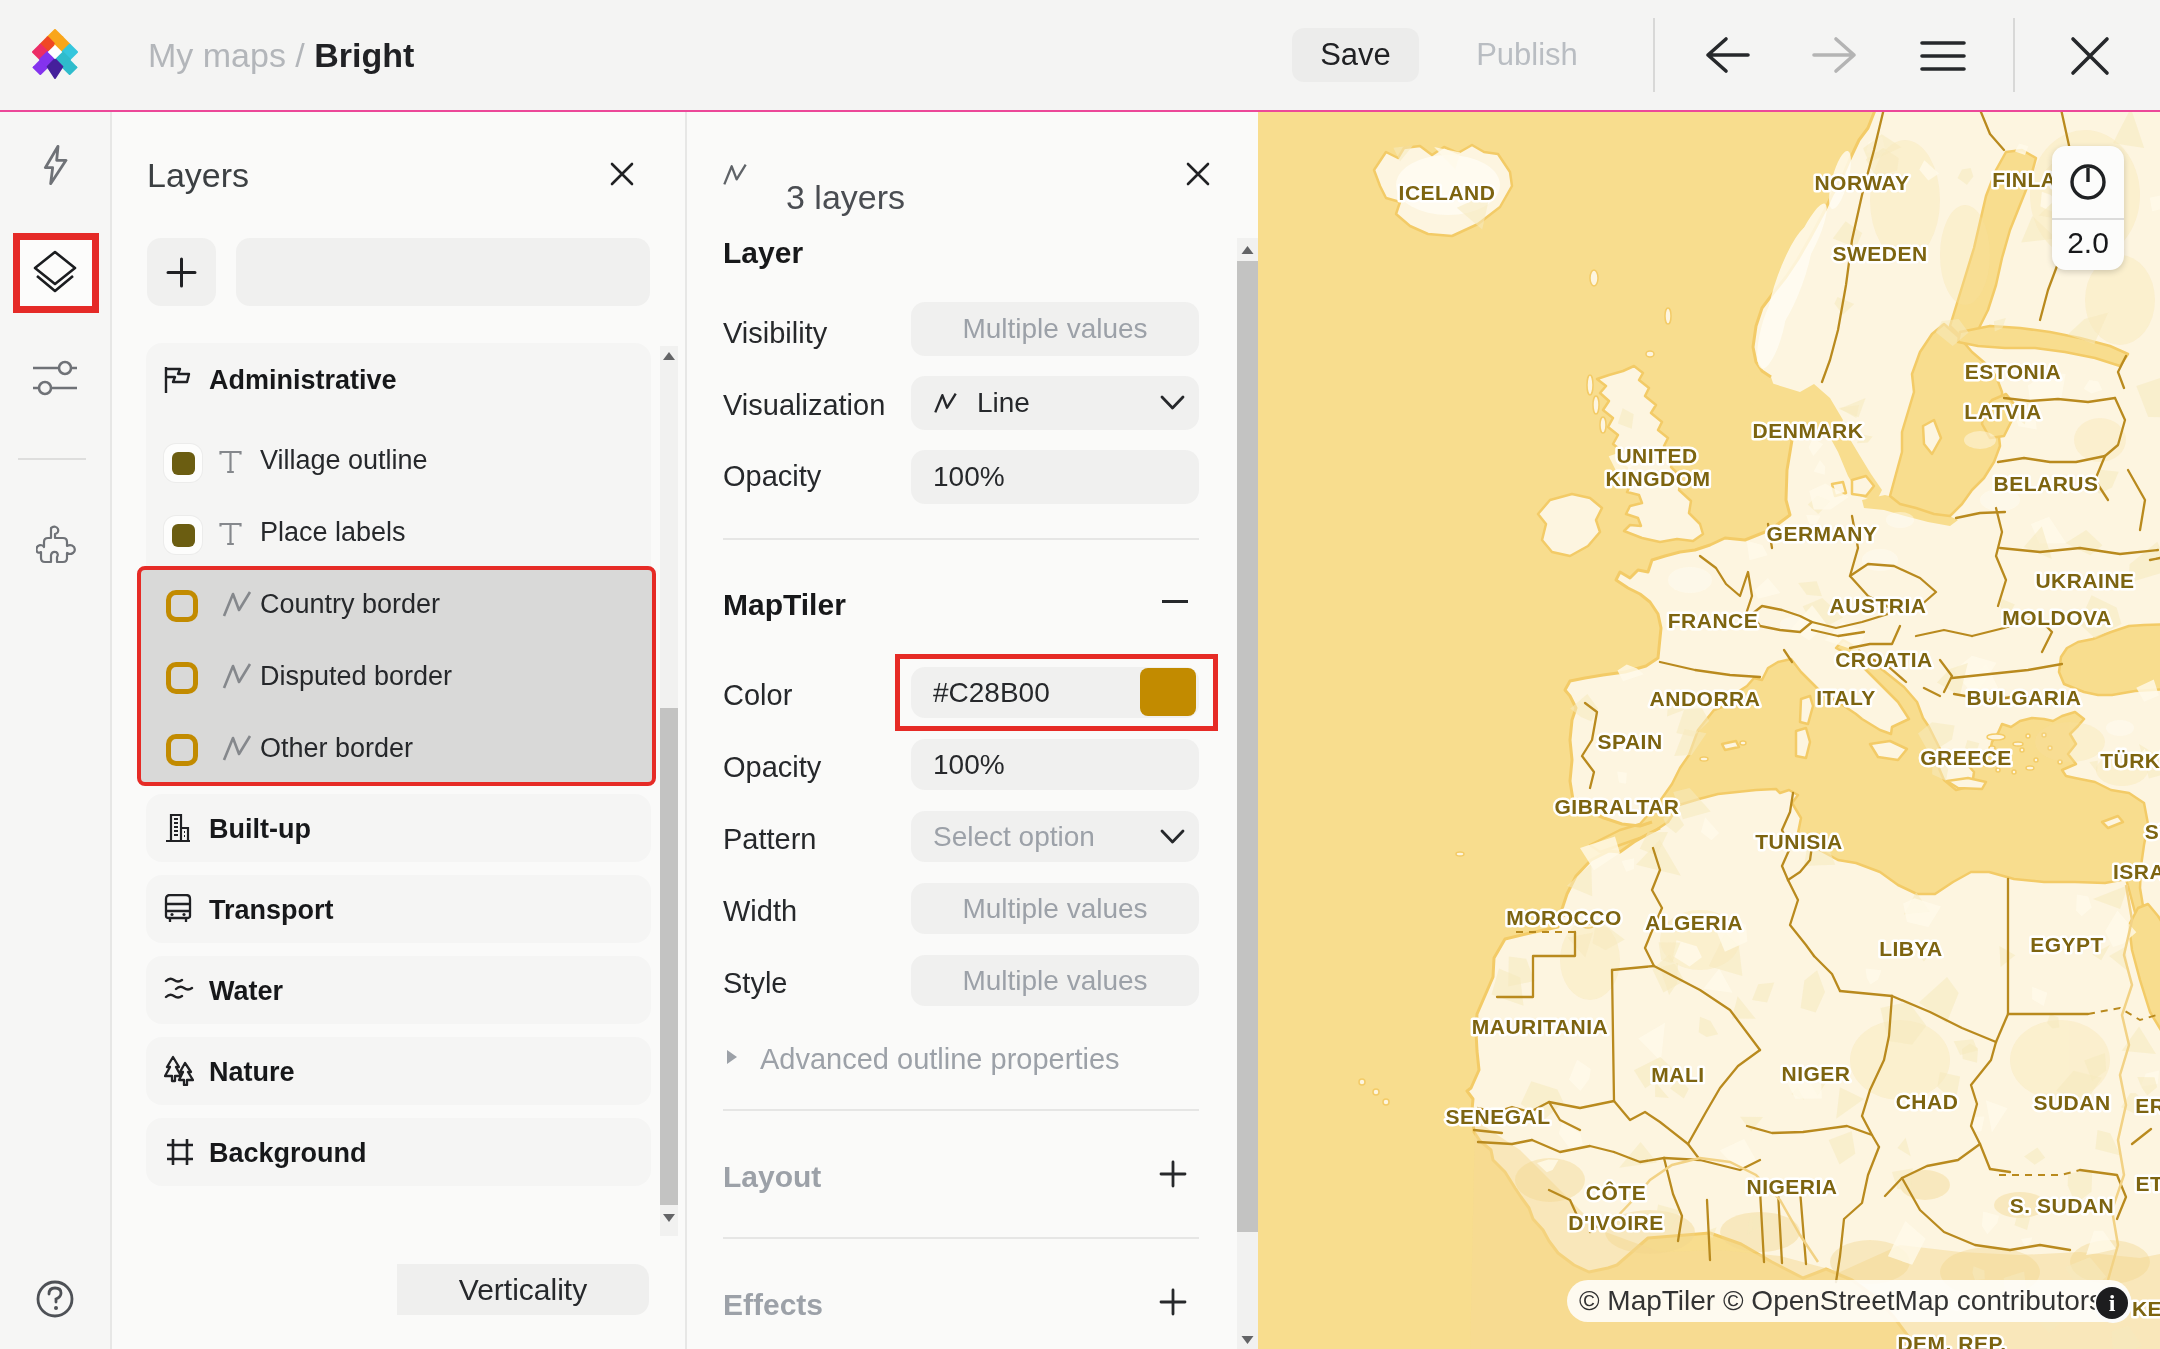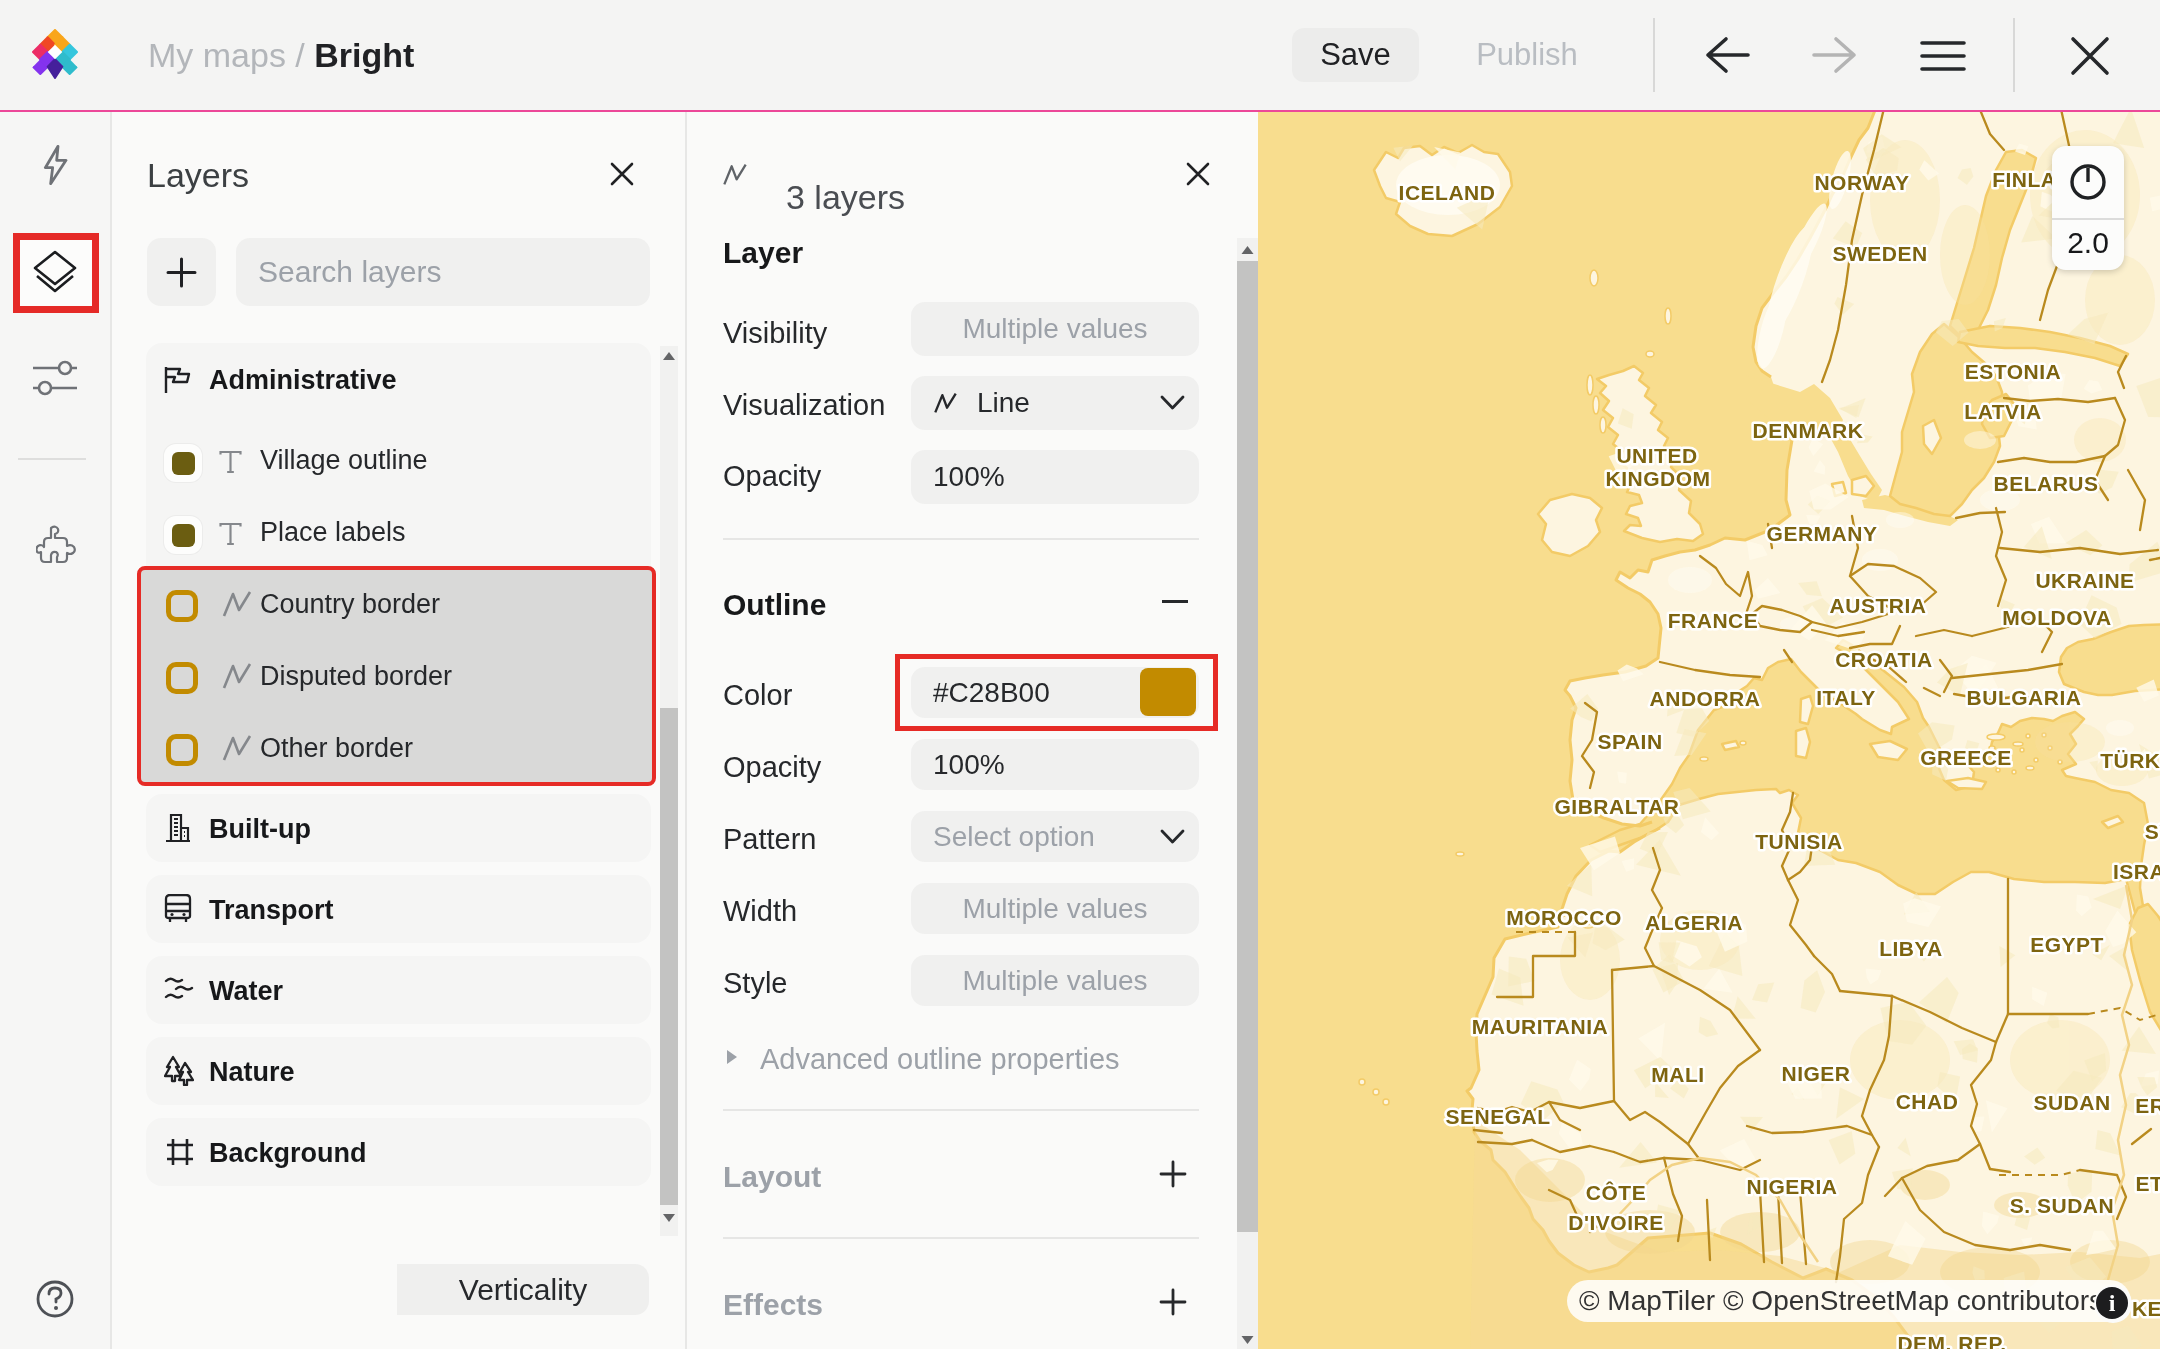--- a/index.html
+++ b/index.html
@@ -87,21 +87,20 @@
 <div class="abs" id="lpanel">
   <div class="abs" style="left:35px;top:44px;font-size:34px;color:#3c4043;">Layers</div>
   <svg class="abs" style="left:498px;top:50px" width="24" height="24" viewBox="0 0 24 24">
     <path d="M2 2 L22 22 M22 2 L2 22" stroke="#202124" stroke-width="2.6" fill="none" stroke-linecap="round"></path>
   </svg>
   <div class="input" style="left:35px;top:126px;width:69px;height:68px;"></div>
   <svg class="abs" style="left:54px;top:145px" width="31" height="31" viewBox="0 0 31 31">
     <path d="M15.5 2 L15.5 29 M2 15.5 L29 15.5" stroke="#202124" stroke-width="3" fill="none" stroke-linecap="round"></path>
   </svg>
   <div class="input" style="left:124px;top:126px;width:414px;height:68px;"></div>
-  <div class="abs gtext" style="left:146px;top:126px;line-height:68px;font-size:30px;">Search layers</div>
 
   <div class="abs" style="left:34px;top:231px;width:505px;height:443px;background:#f5f5f4;border-radius:16px;"></div>
   <svg class="abs" style="left:52px;top:254px" width="27" height="28" viewBox="0 0 27 28">
     <path d="M2 1 L2 27 M2 3 L16 3 L14 8 L25 8 L23 16 L9 16 L11 11 L2 11" stroke="#202124" stroke-width="2.4" fill="none" stroke-linejoin="round"></path>
   </svg>
   <div class="abs" style="left:97px;top:253px;font-size:27px;font-weight:700;color:#17181a;">Administrative</div>
 
   <div class="abs" style="left:52px;top:332px;width:38px;height:38px;background:#fdfdfc;border-radius:12px;box-shadow:0 0 0 1px #ececeb;"></div>
   <div class="abs" style="left:60px;top:340px;width:23px;height:23px;background:#6b5d11;border-radius:6px;"></div>
   <svg class="abs" style="left:106px;top:336px" width="25" height="28" viewBox="0 0 30 30">
@@ -212,21 +211,21 @@
   <svg class="abs" style="left:473px;top:283px" width="25" height="16" viewBox="0 0 25 16">
     <path d="M2 2 L12.5 13 L23 2" stroke="#26282b" stroke-width="2.8" fill="none" stroke-linecap="round" stroke-linejoin="round"></path>
   </svg>
 
   <div class="abs dtext" style="left:36px;top:348px;font-size:29px;">Opacity</div>
   <div class="input" style="left:224px;top:338px;width:288px;height:54px;"></div>
   <div class="abs dtext" style="left:246px;top:338px;line-height:54px;font-size:28px;">100%</div>
 
   <div class="abs" style="left:36px;top:426px;width:476px;height:2px;background:#e6e6e5;"></div>
 
-  <div class="abs" style="left:36px;top:476px;font-size:30px;font-weight:700;color:#17181a;">Outline</div>
+  <div class="abs" style="left:36px;top:476px;font-size:30px;font-weight:700;color:#17181a;">MapTiler</div>
   <div class="abs" style="left:475px;top:488px;width:26px;height:3px;background:#26282b;"></div>
 
   <div class="abs" style="left:208px;top:542px;width:323px;height:77px;border:5px solid #e62b26;"></div>
   <div class="abs dtext" style="left:36px;top:567px;font-size:29px;">Color</div>
   <div class="input" style="left:224px;top:555px;width:288px;height:51px;"></div>
   <div class="abs dtext" style="left:246px;top:555px;line-height:51px;font-size:28px;">#C28B00</div>
   <div class="abs" style="left:453px;top:556px;width:56px;height:48px;background:#c28b00;border-radius:8px;"></div>
 
   <div class="abs dtext" style="left:36px;top:639px;font-size:29px;">Opacity</div>
   <div class="input" style="left:224px;top:627px;width:288px;height:51px;"></div>

